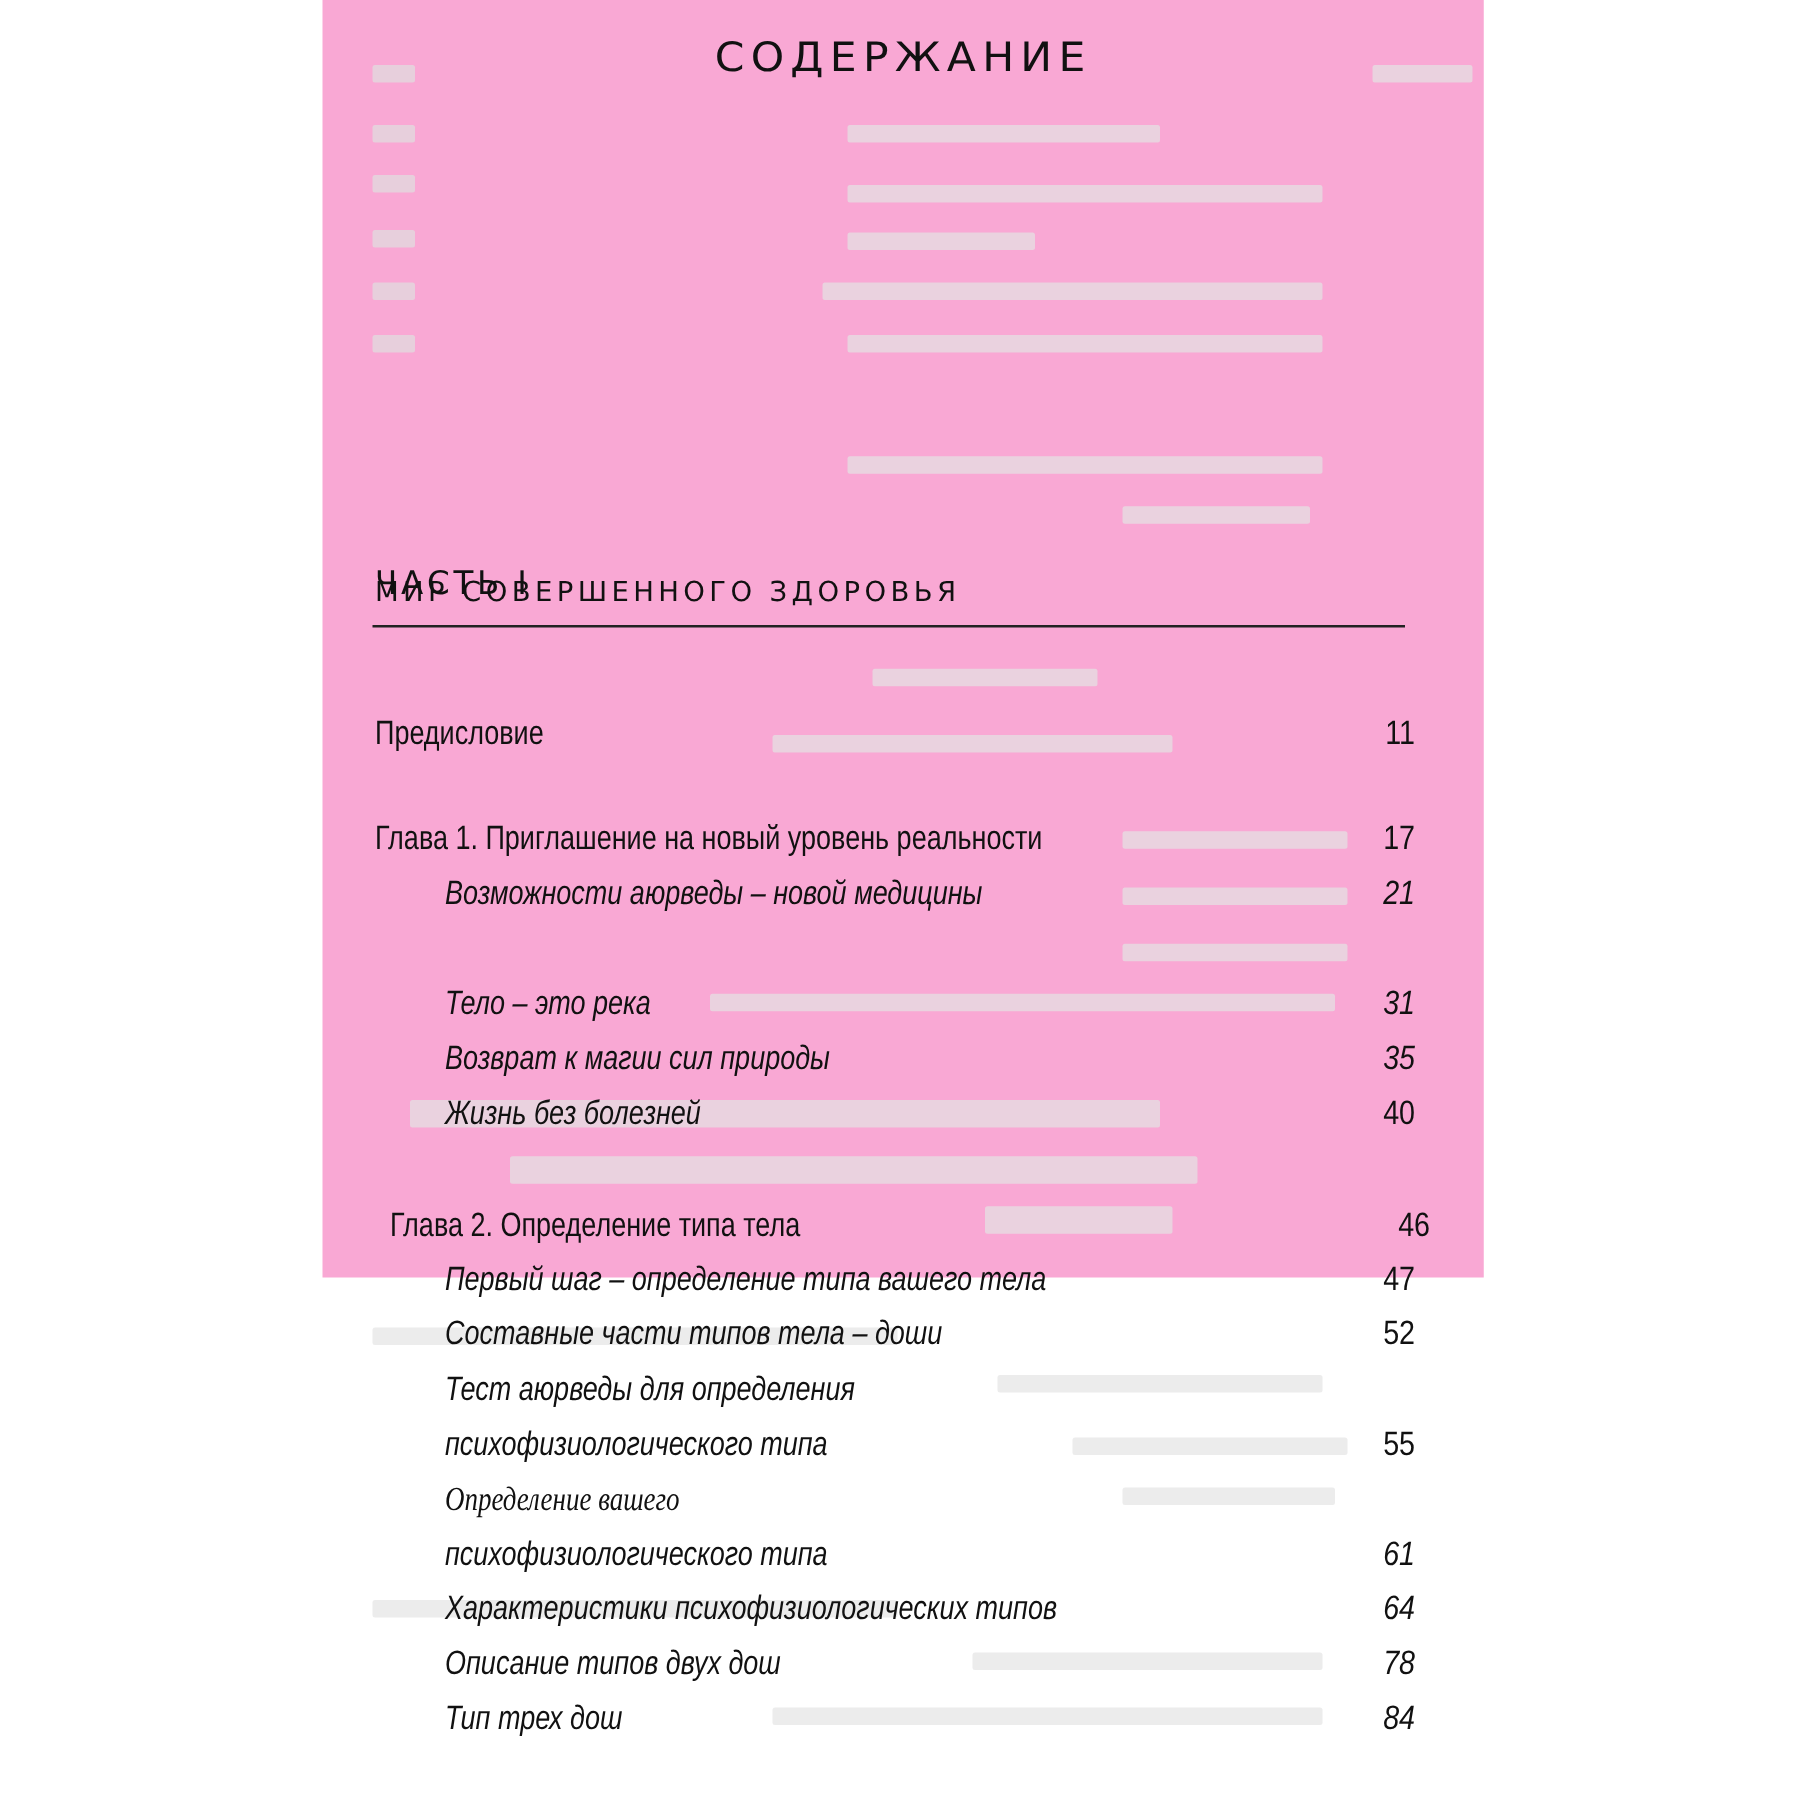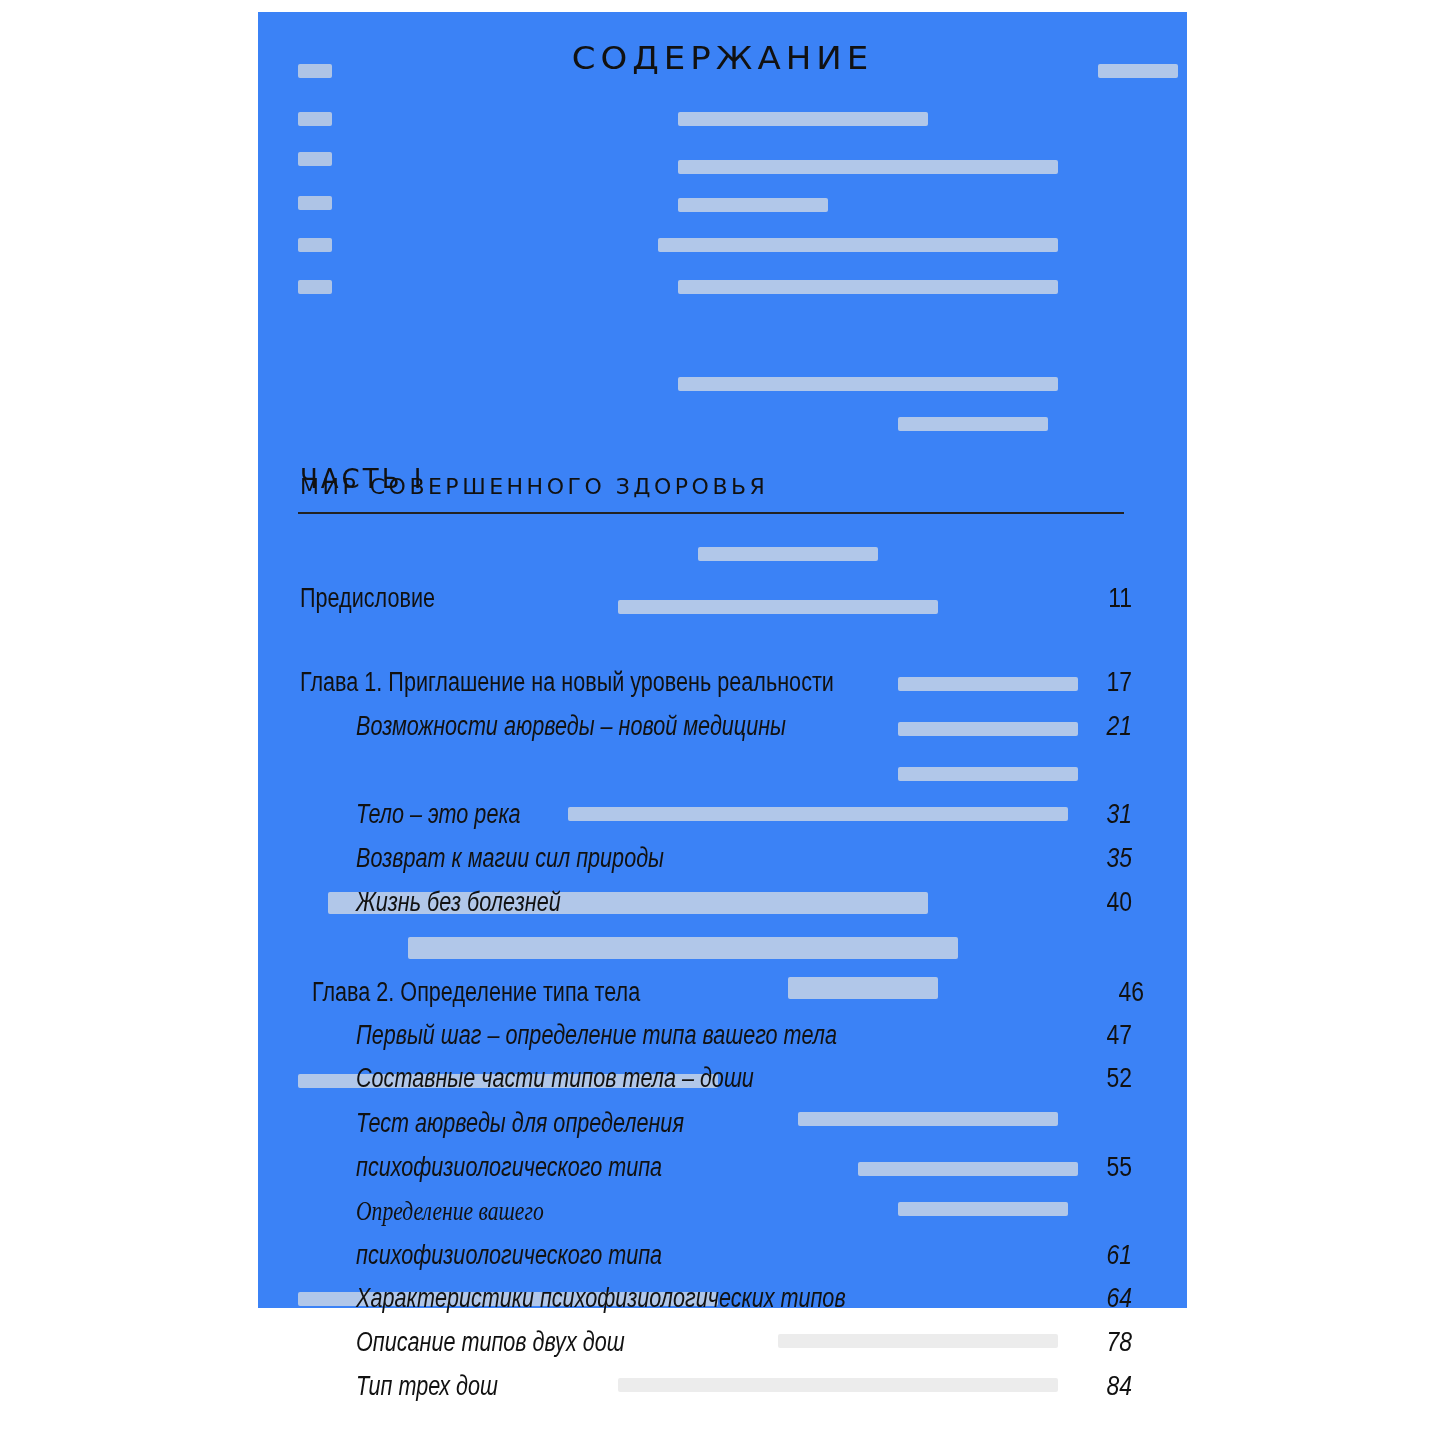--- a/index.html
+++ b/index.html
@@ -1,22 +1,22 @@
 <!DOCTYPE html>
 <html><head>
 <meta charset="utf-8">
 <style>
   html, body { margin:0; padding:0; }
   body {
     width:1445px; height:1445px; background:#ffffff; position:relative; overflow:hidden;
     font-family:"Liberation Sans", sans-serif; color:#111;
   }
   .page {
-    position:absolute; left:258px; top:12px; width:929px; height:1296px;
-    background:#3b82f6;
+    position:absolute; left:258px; top:0; width:929px; height:1022px;
+    background:#f9a8d4;
   }
   .ghost {
     position:absolute; background:#e4e4e4; height:14px; border-radius:2px; opacity:0.7;
   }
   .ghost.num { background:#e0e0e0; }
   .title {
     position:absolute; left:0; width:929px; top:26px; text-align:center;
     font-family:"DejaVu Sans", sans-serif; font-size:34px; letter-spacing:5px; color:#111;
     transform:scaleY(0.95);
   }

